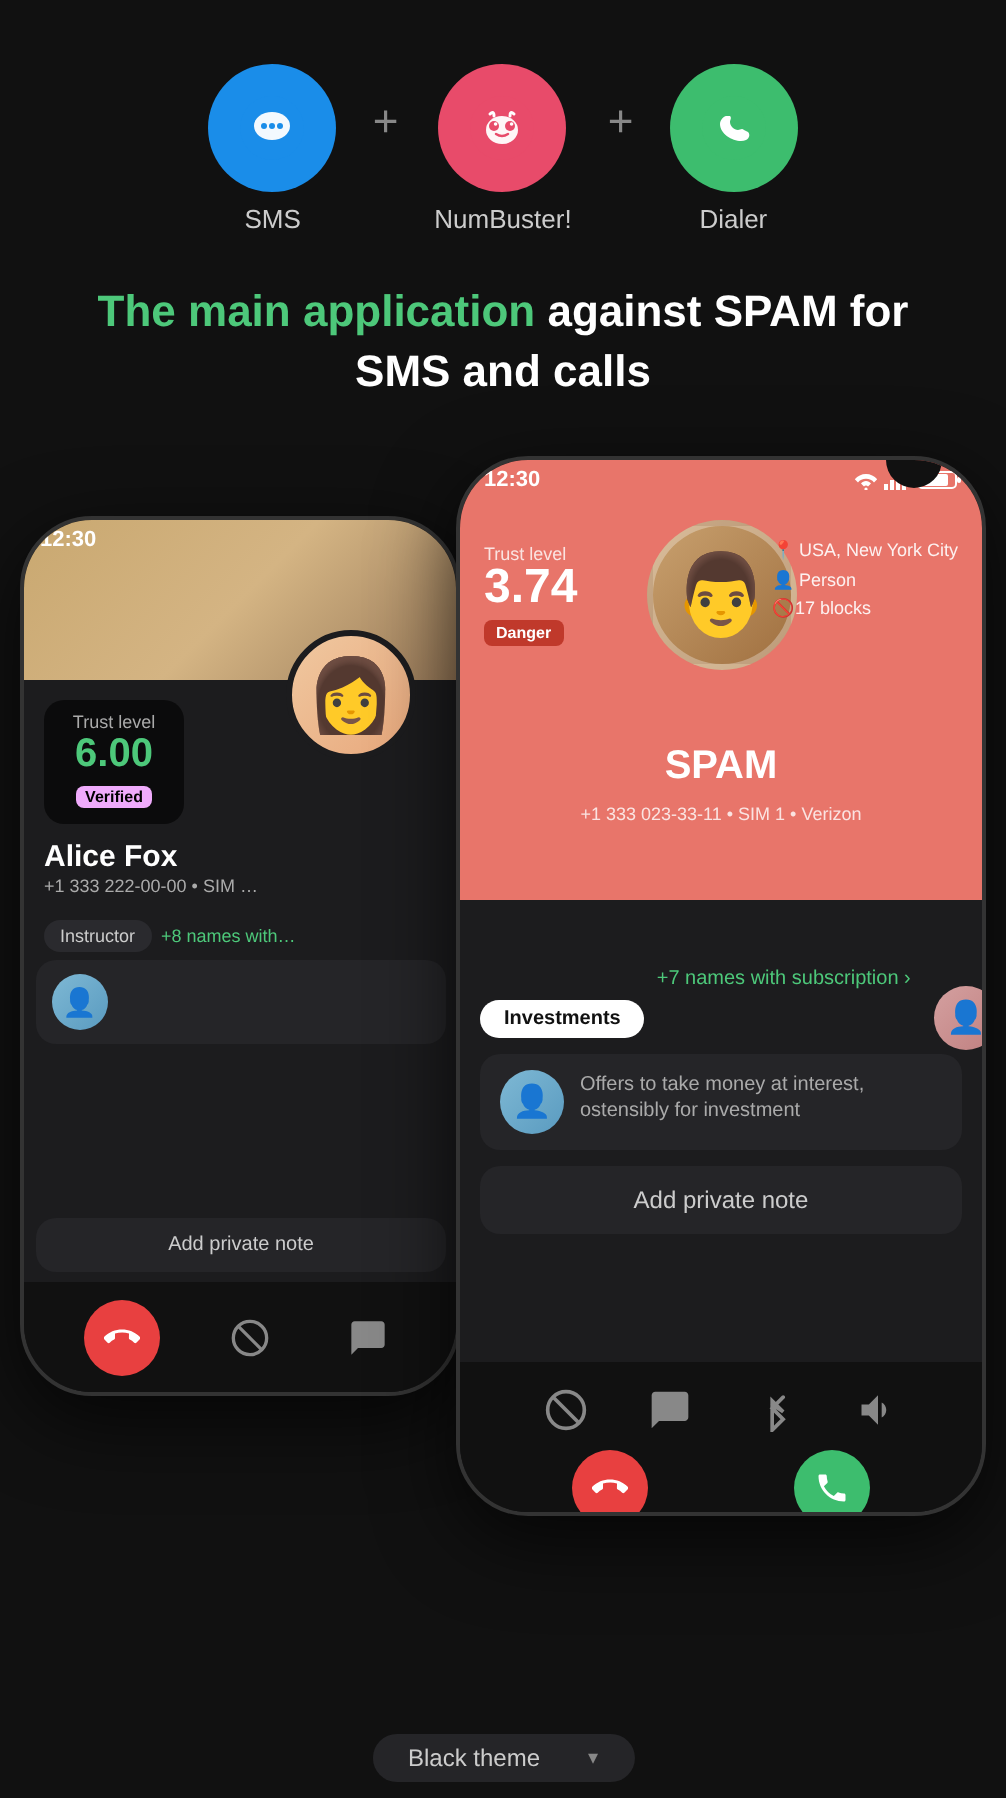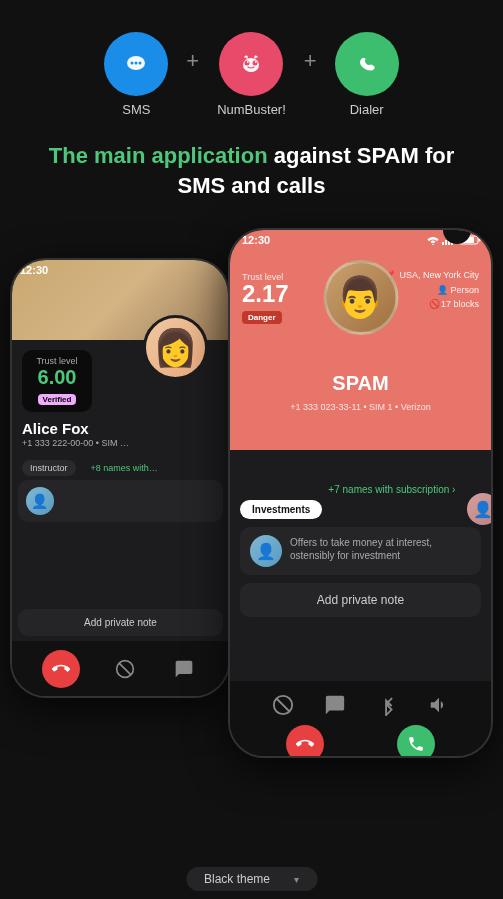--- a/index.html
+++ b/index.html
@@ -185,21 +185,21 @@
       top: 178px;
       font-size: 9px;
       color: #aaa;
     }
 
     .left-tag-row {
       position: absolute;
       left: 10px;
       top: 200px;
       display: flex;
-      gap: 15px;
+      gap: 5px;
       align-items: center;
     }
     .tag-chip {
       background: #2a2a2e;
       color: #ccc;
       font-size: 9px;
       border-radius: 12px;
       padding: 3px 8px;
     }
     .tag-more {
@@ -319,21 +319,20 @@
       overflow: hidden;
       display: flex;
       align-items: center;
       justify-content: center;
     }
 
     .right-info-box {
       position: absolute;
       right: 12px;
       top: 38px;
-      text-align: right;
       font-size: 9px;
       color: rgba(255,255,255,0.9);
       line-height: 1.6;
     }
     .info-dot { color: #4dc87a; margin-right: 2px; }
 
     .right-contact-name {
       position: absolute;
       bottom: 55px;
       left: 0;
@@ -593,21 +592,21 @@
           <rect x="0" y="1" width="19" height="8" rx="2" stroke="white" stroke-width="1" fill="none"></rect>
           <rect x="1" y="2" width="14" height="6" rx="1" fill="white"></rect>
           <rect x="19.5" y="3.5" width="2" height="3" rx="1" fill="white"></rect>
         </svg>
       </div>
 
       <div class="right-header">
 
         <div class="right-trust-box">
           <div class="right-trust-label">Trust level</div>
-          <div class="right-trust-value">2.17</div>
+          <div class="right-trust-value">3.74</div>
           <div class="danger-badge">Danger</div>
         </div>
 
         <div class="right-avatar">
           <span style="font-size:40px;">👨</span>
         </div>
 
         <div class="right-info-box">
           <div>
             <span class="info-dot">📍</span><span>USA, New York City</span>

